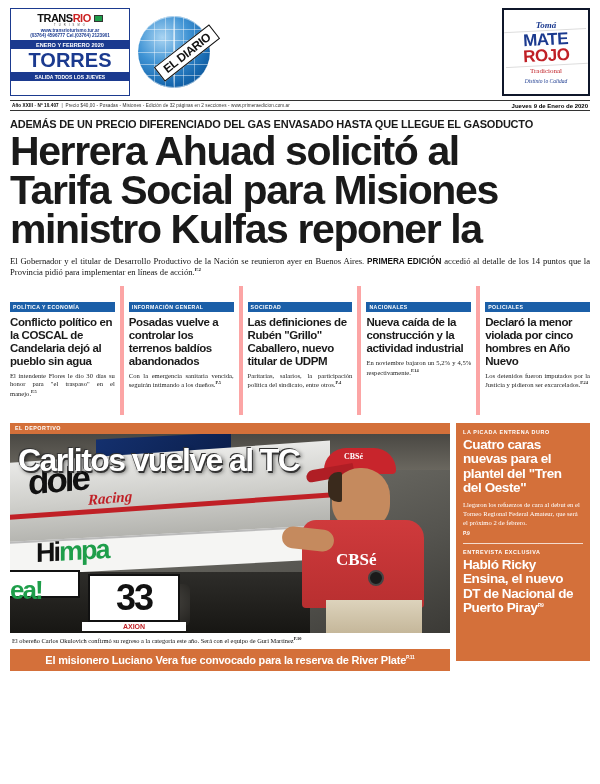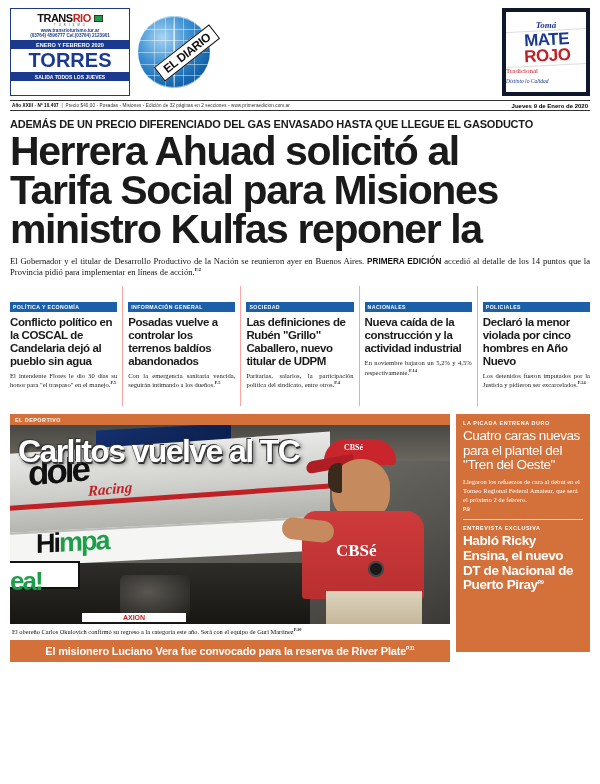--- a/index.html
+++ b/index.html
@@ -50,22 +50,22 @@
     font-family:"Liberation Sans", sans-serif; white-space:nowrap;
   }
   .brand-txt { margin-left:2px; }
   .de-misiones { font-size:13px; font-weight:bold; color:#111; letter-spacing:-0.3px;
                  margin-left:82px; margin-bottom:-4px; }
   .primera { font-family:"Liberation Serif", serif; font-weight:bold; font-size:40px;
              letter-spacing:-1px; line-height:0.84; color:#111; }
   .edicion { font-family:"Liberation Serif", serif; font-weight:bold; font-size:40px;
              letter-spacing:-1px; line-height:0.84; color:#111; }
 
-  .ad-right { width:88px; border:4px solid #0f172a; background:#fff; position:relative;
-              display:flex; flex-direction:column; justify-content:center; overflow:hidden;}
+  .ad-right { width:88px; border:2px solid #0f172a; background:#fff; position:relative;
+              display:flex; flex-direction:column; align-items:center; justify-content:center; overflow:hidden;}
   .mr-toma { font-family:"Liberation Serif", serif; font-style:italic; font-weight:bold;
              font-size:9px; color:#1b3a8f; align-self:center; margin-bottom:0px; }
   .mr-ribbon { width:82px; background:#fff; border-top:1px solid #ddd; border-bottom:1px solid #ddd;
                text-align:center; padding:1px 0; transform:rotate(-3deg); }
   .mr-mate { font-size:17px; font-weight:bold; color:#1b3a8f; line-height:0.95; letter-spacing:-0.5px;}
   .mr-rojo { font-size:17px; font-weight:bold; color:#c02026; line-height:0.95; letter-spacing:-0.5px;}
   .mr-trad { font-family:"Liberation Serif", serif; font-size:7px;
              color:#c02026; margin-top:1px;}
   .mr-cal { font-family:"Liberation Serif", serif; font-style:italic; font-size:5.5px;
             color:#1b3a8f; margin-top:3px;}
@@ -84,21 +84,21 @@
   .headline { font-size:41px; font-weight:bold; line-height:0.95; letter-spacing:-1.4px;
               color:#1a1a1a; margin-top:2px; }
   .lead { font-family:"Liberation Serif", serif; font-size:8.6px; line-height:1.35;
           margin-top:7px; color:#111; text-align:justify; }
   .lead b { font-family:"Liberation Sans", sans-serif; font-weight:bold; font-size:8.2px;}
   .pref { font-size:5px; font-weight:bold; vertical-align:super; }
 
   
   .cols { display:flex; margin-top:7px; }
   .col { flex:1; padding:16px 5px; position:relative; }
-  .col + .col { border-left:1px solid #fca5a5; }
+  .col + .col { border-left:4px solid #fca5a5; }
   .col:first-child { padding-left:0; }
   .col:last-child { padding-right:0; }
   .sec-label { background:#1b5fa8; color:#fff; font-size:5.2px; font-weight:bold;
                letter-spacing:0.4px; padding:2.2px 3px; display:block; }
   .col-head { font-size:11.5px; font-weight:bold; line-height:1.12; letter-spacing:-0.4px;
               margin-top:4px; color:#1a1a1a; }
   .col-body { font-family:"Liberation Serif", serif; font-size:6.6px; line-height:1.3;
               margin-top:4px; color:#222; text-align:justify; }
   .col-body .pref { font-size:4.4px; }
 
@@ -165,21 +165,21 @@
              background:#1a1a1a; border-radius:50%; border:2px solid #444; }
   .d-pants { position:absolute; left:26px; top:150px; width:96px; height:33px;
              background:linear-gradient(180deg,#ddd3bc,#c5b79a); }
   .caption { font-family:"Liberation Serif", serif; font-size:6.4px; padding:3px 2px 0 2px;
              color:#111; }
   .caption .pref { font-size:4.4px; }
 
   .sport-side { width:140px; margin-left:6px; background:#d4703a; color:#fff;
                 padding:6px 7px; display:flex; flex-direction:column; }
   .side-kick { font-size:5.4px; font-weight:bold; letter-spacing:0.6px; }
-  .side-head { font-size:13.5px; font-weight:normal; line-height:1.08; margin-top:3px;
+  .side-head { font-size:13.5px; font-weight:bold; line-height:1.08; margin-top:3px;
                letter-spacing:-0.4px; }
   .side-body { font-family:"Liberation Serif", serif; font-size:6.6px; line-height:1.34;
                margin-top:5px; }
   .side-ref { font-size:5px; font-weight:bold; margin-top:2px; }
   .side-rule { border-top:1px solid rgba(255,255,255,.75); margin:7px 0 5px 0; }
   .side-kick2 { font-size:5.4px; font-weight:bold; letter-spacing:0.6px; }
   .side-head2 { font-size:13.5px; font-weight:bold; line-height:1.08; margin-top:3px;
                 letter-spacing:-0.4px; }
 
   .bottombar { background:#d4703a; color:#fff; width:440px; margin-top:5px;
@@ -316,20 +316,23 @@
         <div class="car-redstripe"></div>
         <div class="dole">dole</div>
         <div class="racing">Racing</div>
         <div class="wing"></div>
         <div class="himpa"><span class="k">Hi</span><span class="g">mpa</span></div>
         <div class="car-dark"></div>
         <div class="mech"></div>
         <div class="sponsor-green">
             <span>ea!</span>
           </div>
+        <div class="plate33">
+            <span>33</span>
+          </div>
         <div class="axion">AXION</div>
 
         <div class="driver">
           <div class="d-cap"></div>
           <div class="d-brim"></div>
           <div class="d-face"></div>
           <div class="d-hairside"></div>
           <div class="d-shirt"></div>
           <div class="d-arm"></div>
           <div class="d-watch"></div>

